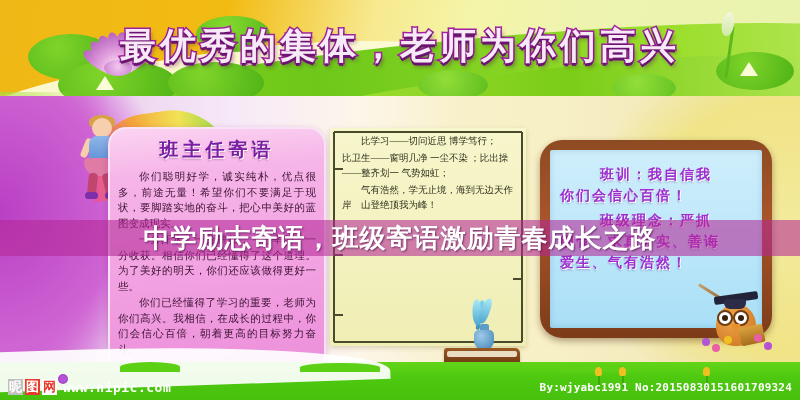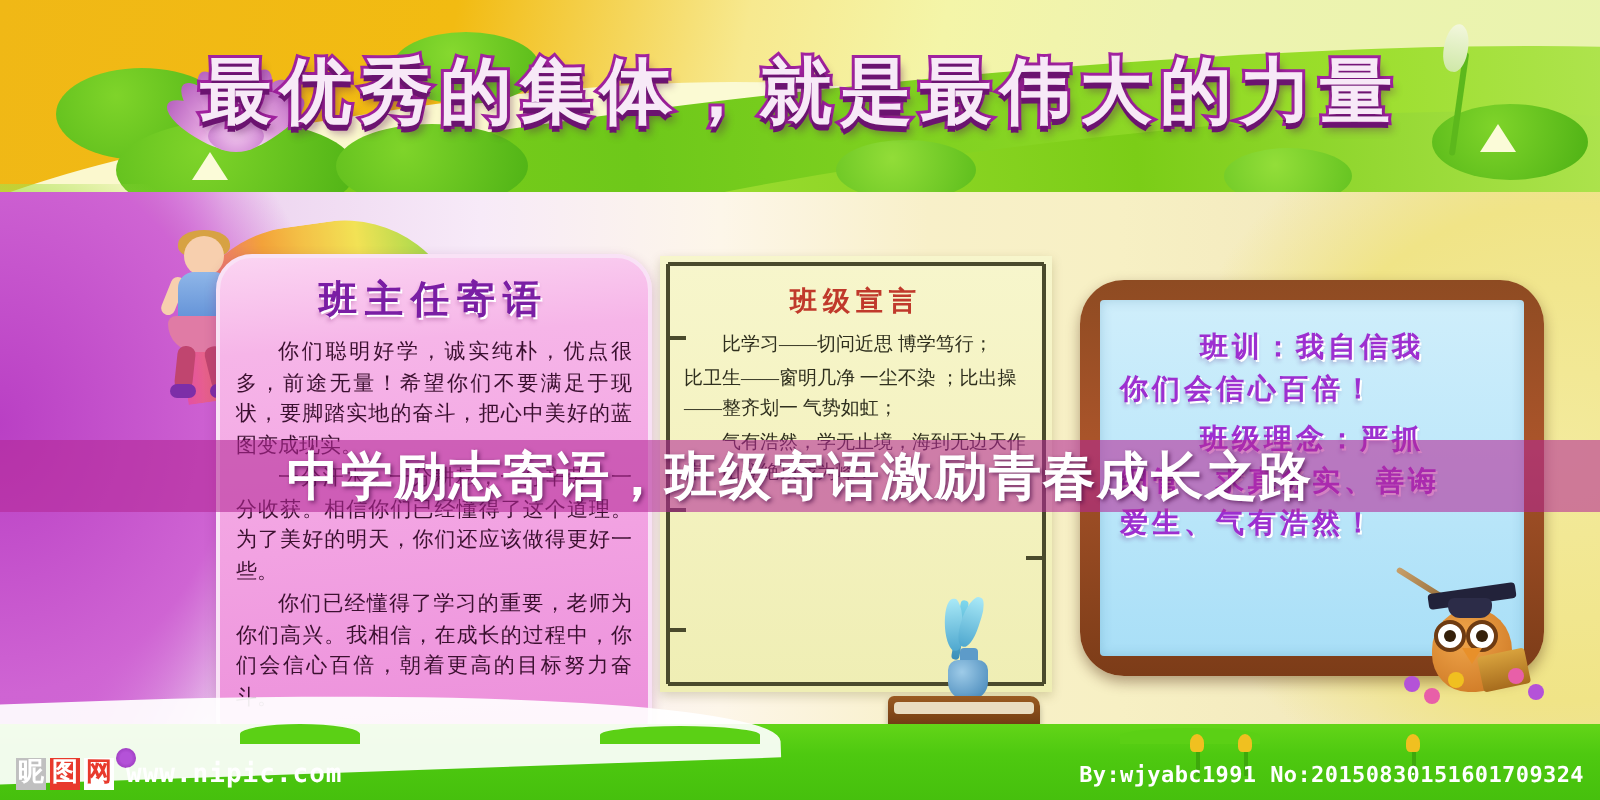--- a/index.html
+++ b/index.html
@@ -581,21 +581,21 @@
       <div class="petal" style="transform:rotate(6deg)"></div>
       <div class="petal" style="transform:rotate(22deg)"></div>
       <div class="petal" style="transform:rotate(38deg)"></div>
       <div class="petal" style="transform:rotate(56deg)"></div>
       <div class="lotus-core"></div>
     </div>
 
     <div class="bud-stem"></div>
     <div class="bud-head"></div>
 
-    <div class="headline">最优秀的集体，就是最伟大的力量</div>
+    <div class="headline">最优秀的集体，老师为你们高兴</div>
   </div>
 
   <div class="body-bg"></div>
   <div class="bg-green-left"></div>
   <div class="bg-pink-left"></div>
   <div class="bg-yellow-right"></div>
 
   <div class="rainbow"></div>
 
   <div class="girl">
@@ -623,21 +623,20 @@
   <div class="panel-mid">
     <div class="scroll-edge se-top"></div>
     <div class="scroll-edge se-bottom"></div>
     <div class="scroll-edge se-left"></div>
     <div class="scroll-edge se-right"></div>
     <div class="se-nick" style="left:3px; top:40px;"></div>
     <div class="se-nick" style="left:3px; top:126px;"></div>
     <div class="se-nick" style="right:3px; top:150px;"></div>
     <div class="se-nick" style="left:3px; top:186px;"></div>
 
-    <div class="panel-mid-title">班级宣言</div>
     <div class="panel-mid-body">
       <p class="indent">比学习——切问近思 博学笃行；</p>
       <p>比卫生——窗明几净 一尘不染 ；比出操——整齐划一 气势如虹；</p>
       <p class="indent">气有浩然，学无止境，海到无边天作岸　山登绝顶我为峰！</p>
     </div>
   </div>
 
   <div class="panel-right">
     <div class="panel-right-inner">
       <div class="board-line">班训：我自信我</div>

